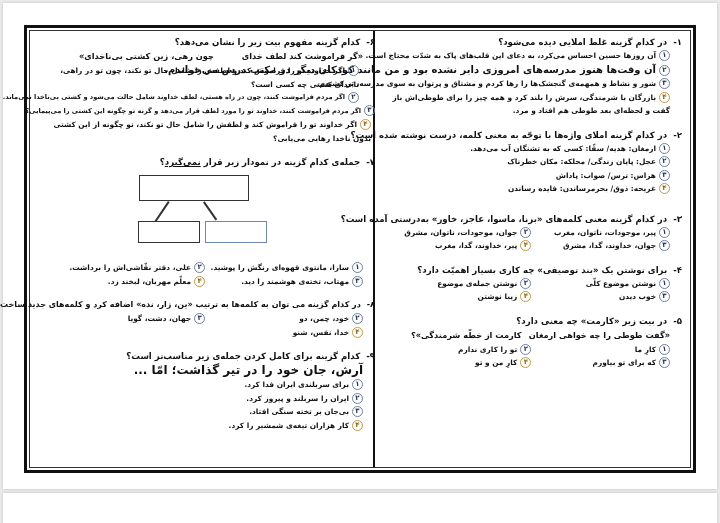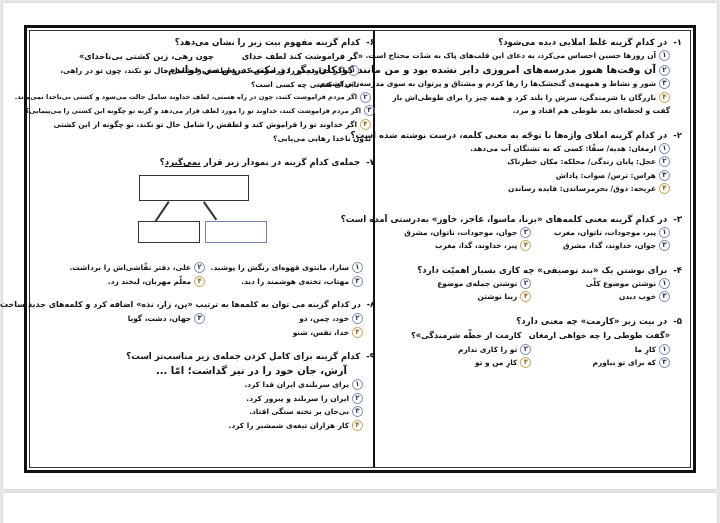--- a/index.html
+++ b/index.html
@@ -15,21 +15,21 @@
   .q{margin-bottom:10px;}
   .q-head{font-size:8.6px;font-weight:bold;line-height:14px;white-space:nowrap;}
   .q-num{display:inline-block;margin-left:6px;}
   .opt{font-size:7.4px;font-weight:bold;line-height:13.5px;padding-right:12px;white-space:nowrap;}
   .opt.wrap{white-space:normal;}
   .circ{display:inline-block;width:9px;height:9px;border:1px solid #6b7fa8;border-radius:50%;font-size:7px;line-height:9px;text-align:center;margin-left:3px;color:#335;vertical-align:middle;}
   .circ.gold{border-color:#c49a3a;color:#8a6a20;}
   .grid2{display:flex;flex-wrap:wrap;padding-right:12px;}
   .grid2 .opt{width:48%;padding-right:0;box-sizing:border-box;}
   .verse{display:flex;justify-content:space-between;font-size:8.2px;font-weight:bold;line-height:15px;padding:0 12px 0 30px;}
-  .sentence{font-size:10px;font-weight:bold;line-height:15px;padding-right:28px;}
+  .sentence{font-size:12px;font-weight:bold;line-height:15px;padding-right:12px;}
   .u{text-decoration:underline;}
   .diagram{position:relative;height:78px;margin:6px 0 8px;}
   .box{position:absolute;border:1.5px solid #333;}
   .line{position:absolute;height:1.5px;background:#333;transform-origin:left center;}
 </style>
 </head>
 <body>
 
 <div class="page">
   <div class="frame">
@@ -92,21 +92,21 @@
 
       <div class="col left">
 
         <div class="q">
           <div class="q-head"><span class="q-num">۶-</span><span>کدام گزینه مفهوم بیت زیر را نشان می‌دهد؟</span></div>
           <div class="verse" style="padding-left:45px">
               <span>«گر فراموشت کند لطف خدای</span>
               <span>چون رهی، زین کشتی بی‌ناخدای»</span>
             </div>
           <div class="opt wrap" style="padding-right:16px"><span class="circ">۱</span><span>اگر خداوند تو را فراموش کند و لطفش را شامل حال تو نکند، چون تو در راهی، ناخدای کشتی چه کسی است؟</span></div>
-          <div class="opt" style="padding-right:4px;font-size:6.6px"><span class="circ">۲</span><span>اگر مردم فراموشت کنند، چون در راه هستی، لطف خداوند شامل حالت می‌شود و کشتی بی‌ناخدا نمی‌ماند.</span></div>
+          <div class="opt" style="padding-right:16px;font-size:6.6px"><span class="circ">۲</span><span>اگر مردم فراموشت کنند، چون در راه هستی، لطف خداوند شامل حالت می‌شود و کشتی بی‌ناخدا نمی‌ماند.</span></div>
           <div class="opt" style="padding-right:0;font-size:6.6px"><span class="circ">۳</span><span>اگر مردم فراموشت کنند، خداوند تو را مورد لطف قرار می‌دهد و گرنه تو چگونه این کشتی را می‌پیمایی؟</span></div>
           <div class="opt wrap" style="padding-right:4px"><span class="circ gold">۴</span><span>اگر خداوند تو را فراموش کند و لطفش را شامل حال تو نکند، تو چگونه از این کشتی بدون ناخدا رهایی می‌یابی؟</span></div>
         </div>
 
         <div class="q" style="margin-top:8px">
           <div class="q-head"><span class="q-num">۷-</span><span>جمله‌ی کدام گزینه در نمودار زیر قرار </span><span class="u">نمی‌گیرد</span><span>؟</span></div>
           <div class="diagram">
             <div class="box" style="left:105px;top:0;width:108px;height:24px;"></div>
             <div class="line" style="left:135px;top:26px;width:24px;transform:rotate(124deg);"></div>
             <div class="line" style="left:170px;top:26px;width:22px;transform:rotate(55deg);"></div>

